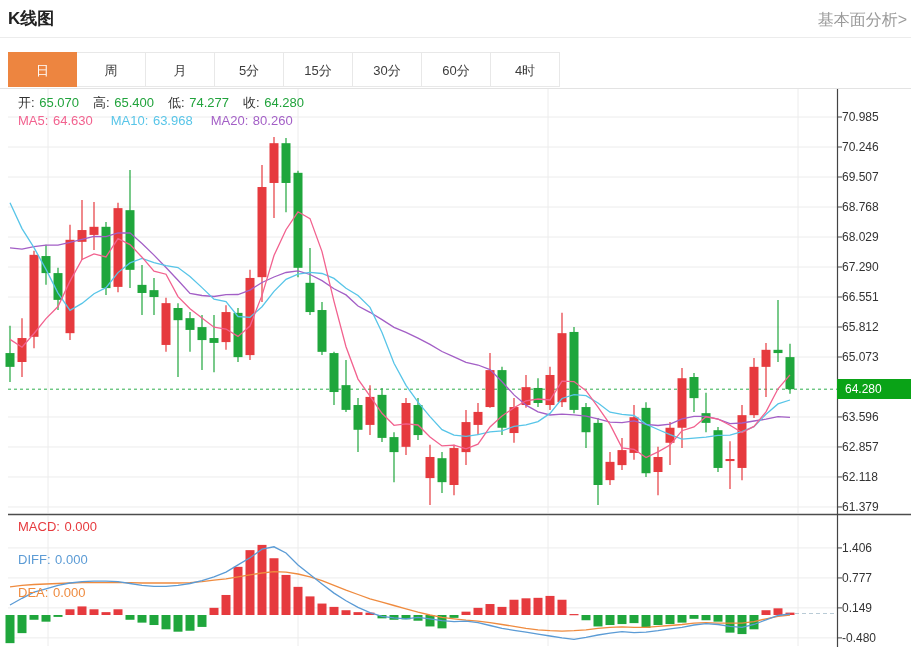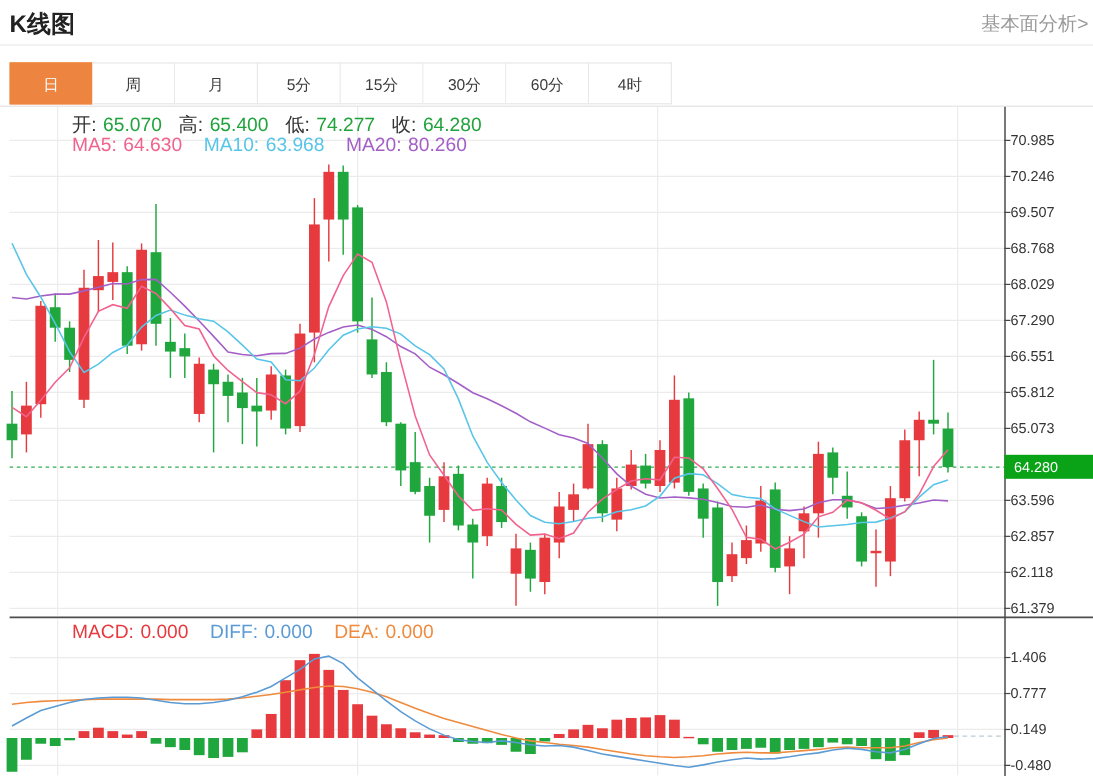--- a/index.html
+++ b/index.html
@@ -1,31 +1,31 @@
 <!DOCTYPE html>
 <html><head>
 <meta charset="utf-8">
 <style>
   html,body{margin:0;padding:0;background:#fff;}
   body{width:911px;height:647px;overflow:hidden;font-family:"Liberation Sans","DejaVu Sans",sans-serif;position:relative;}
-  .page-title{position:absolute;left:8px;top:7px;font-size:20px;font-weight:bold;color:#222;}
+  .page-title{position:absolute;left:8px;top:7px;font-size:17px;font-weight:bold;color:#222;}
   .top-link{position:absolute;right:4px;top:10px;font-size:16px;color:#999;cursor:pointer;}
   .title-divider{position:absolute;left:0;top:37px;width:911px;height:1px;background:#ececec;}
   .tabs{position:absolute;left:8px;top:52px;display:flex;}
   .tab{width:69px;height:35px;line-height:35px;text-align:center;font-size:13px;color:#3c3c3c;background:#fff;border:1px solid #e8e8e8;border-left:none;cursor:pointer;box-sizing:border-box;}
   .tab:first-child{border-left:1px solid #e8e8e8;}
   .tab.active{background:var(--tab-active,#ed8540);color:#fff;border-color:var(--tab-active,#ed8540);}
   .header-bottom-line{position:absolute;left:0;top:88px;width:911px;height:1px;background:#e3e3e3;}
   #chart-svg{position:absolute;left:0;top:0;}
-  .legend-row{position:absolute;display:flex;gap:14px;font-size:16px;white-space:nowrap;background:transparent;margin-left:42px;}
+  .legend-row{position:absolute;display:flex;gap:14px;font-size:13px;white-space:nowrap;background:transparent;}
   .legend-row .lab{color:#333;}
   .legend-row .val{margin-left:1px;}
   .ohlc-row{left:18px;top:94px;}
   .ma-row{left:18px;top:113px;gap:18px;}
-  .macd-row{left:18px;top:519px;gap:18px;}
+  .macd-row{left:18px;top:519px;gap:18px;flex-direction:column;}
   .price-badge{position:absolute;left:837px;top:379px;width:74px;height:20px;line-height:20px;color:#fff;font-size:12px;padding-left:8px;box-sizing:border-box;}
 </style>
 </head>
 <body style="--tab-active: #ed8540;">
 
 <div class="page-title">K线图</div>
 <div class="top-link">基本面分析&gt;</div>
 <div class="title-divider"></div>
 
 <div class="tabs">

